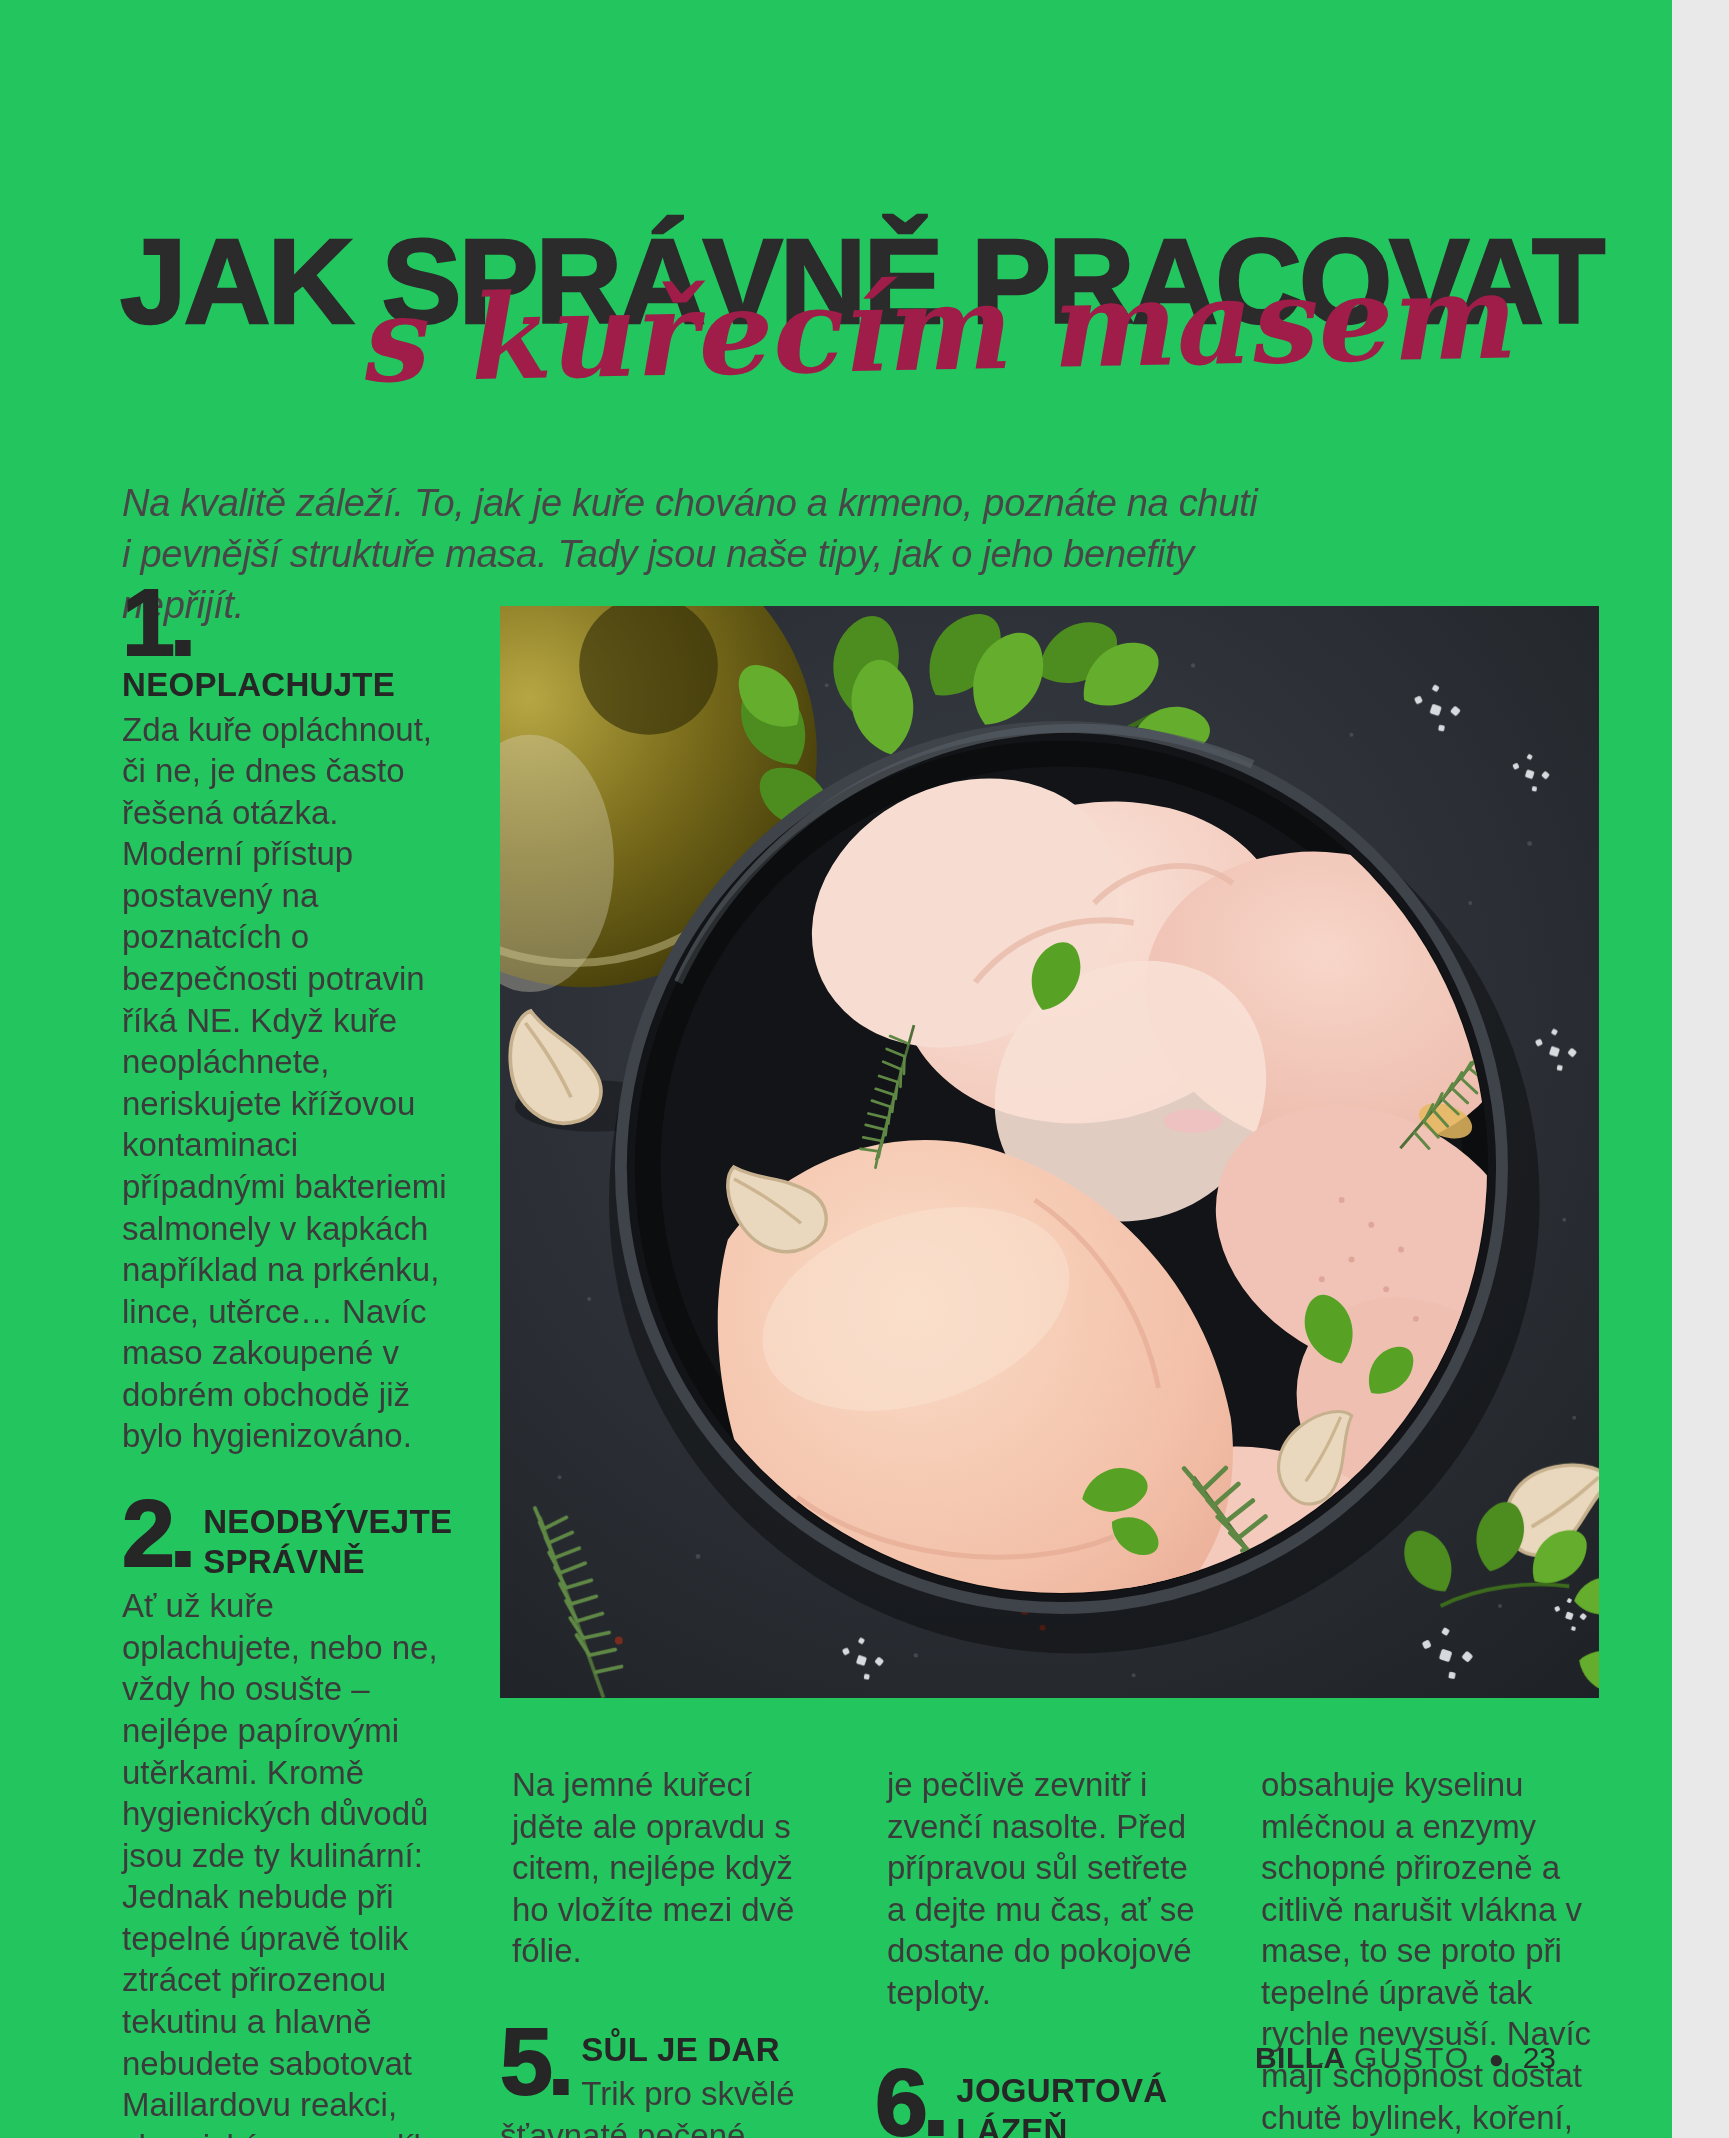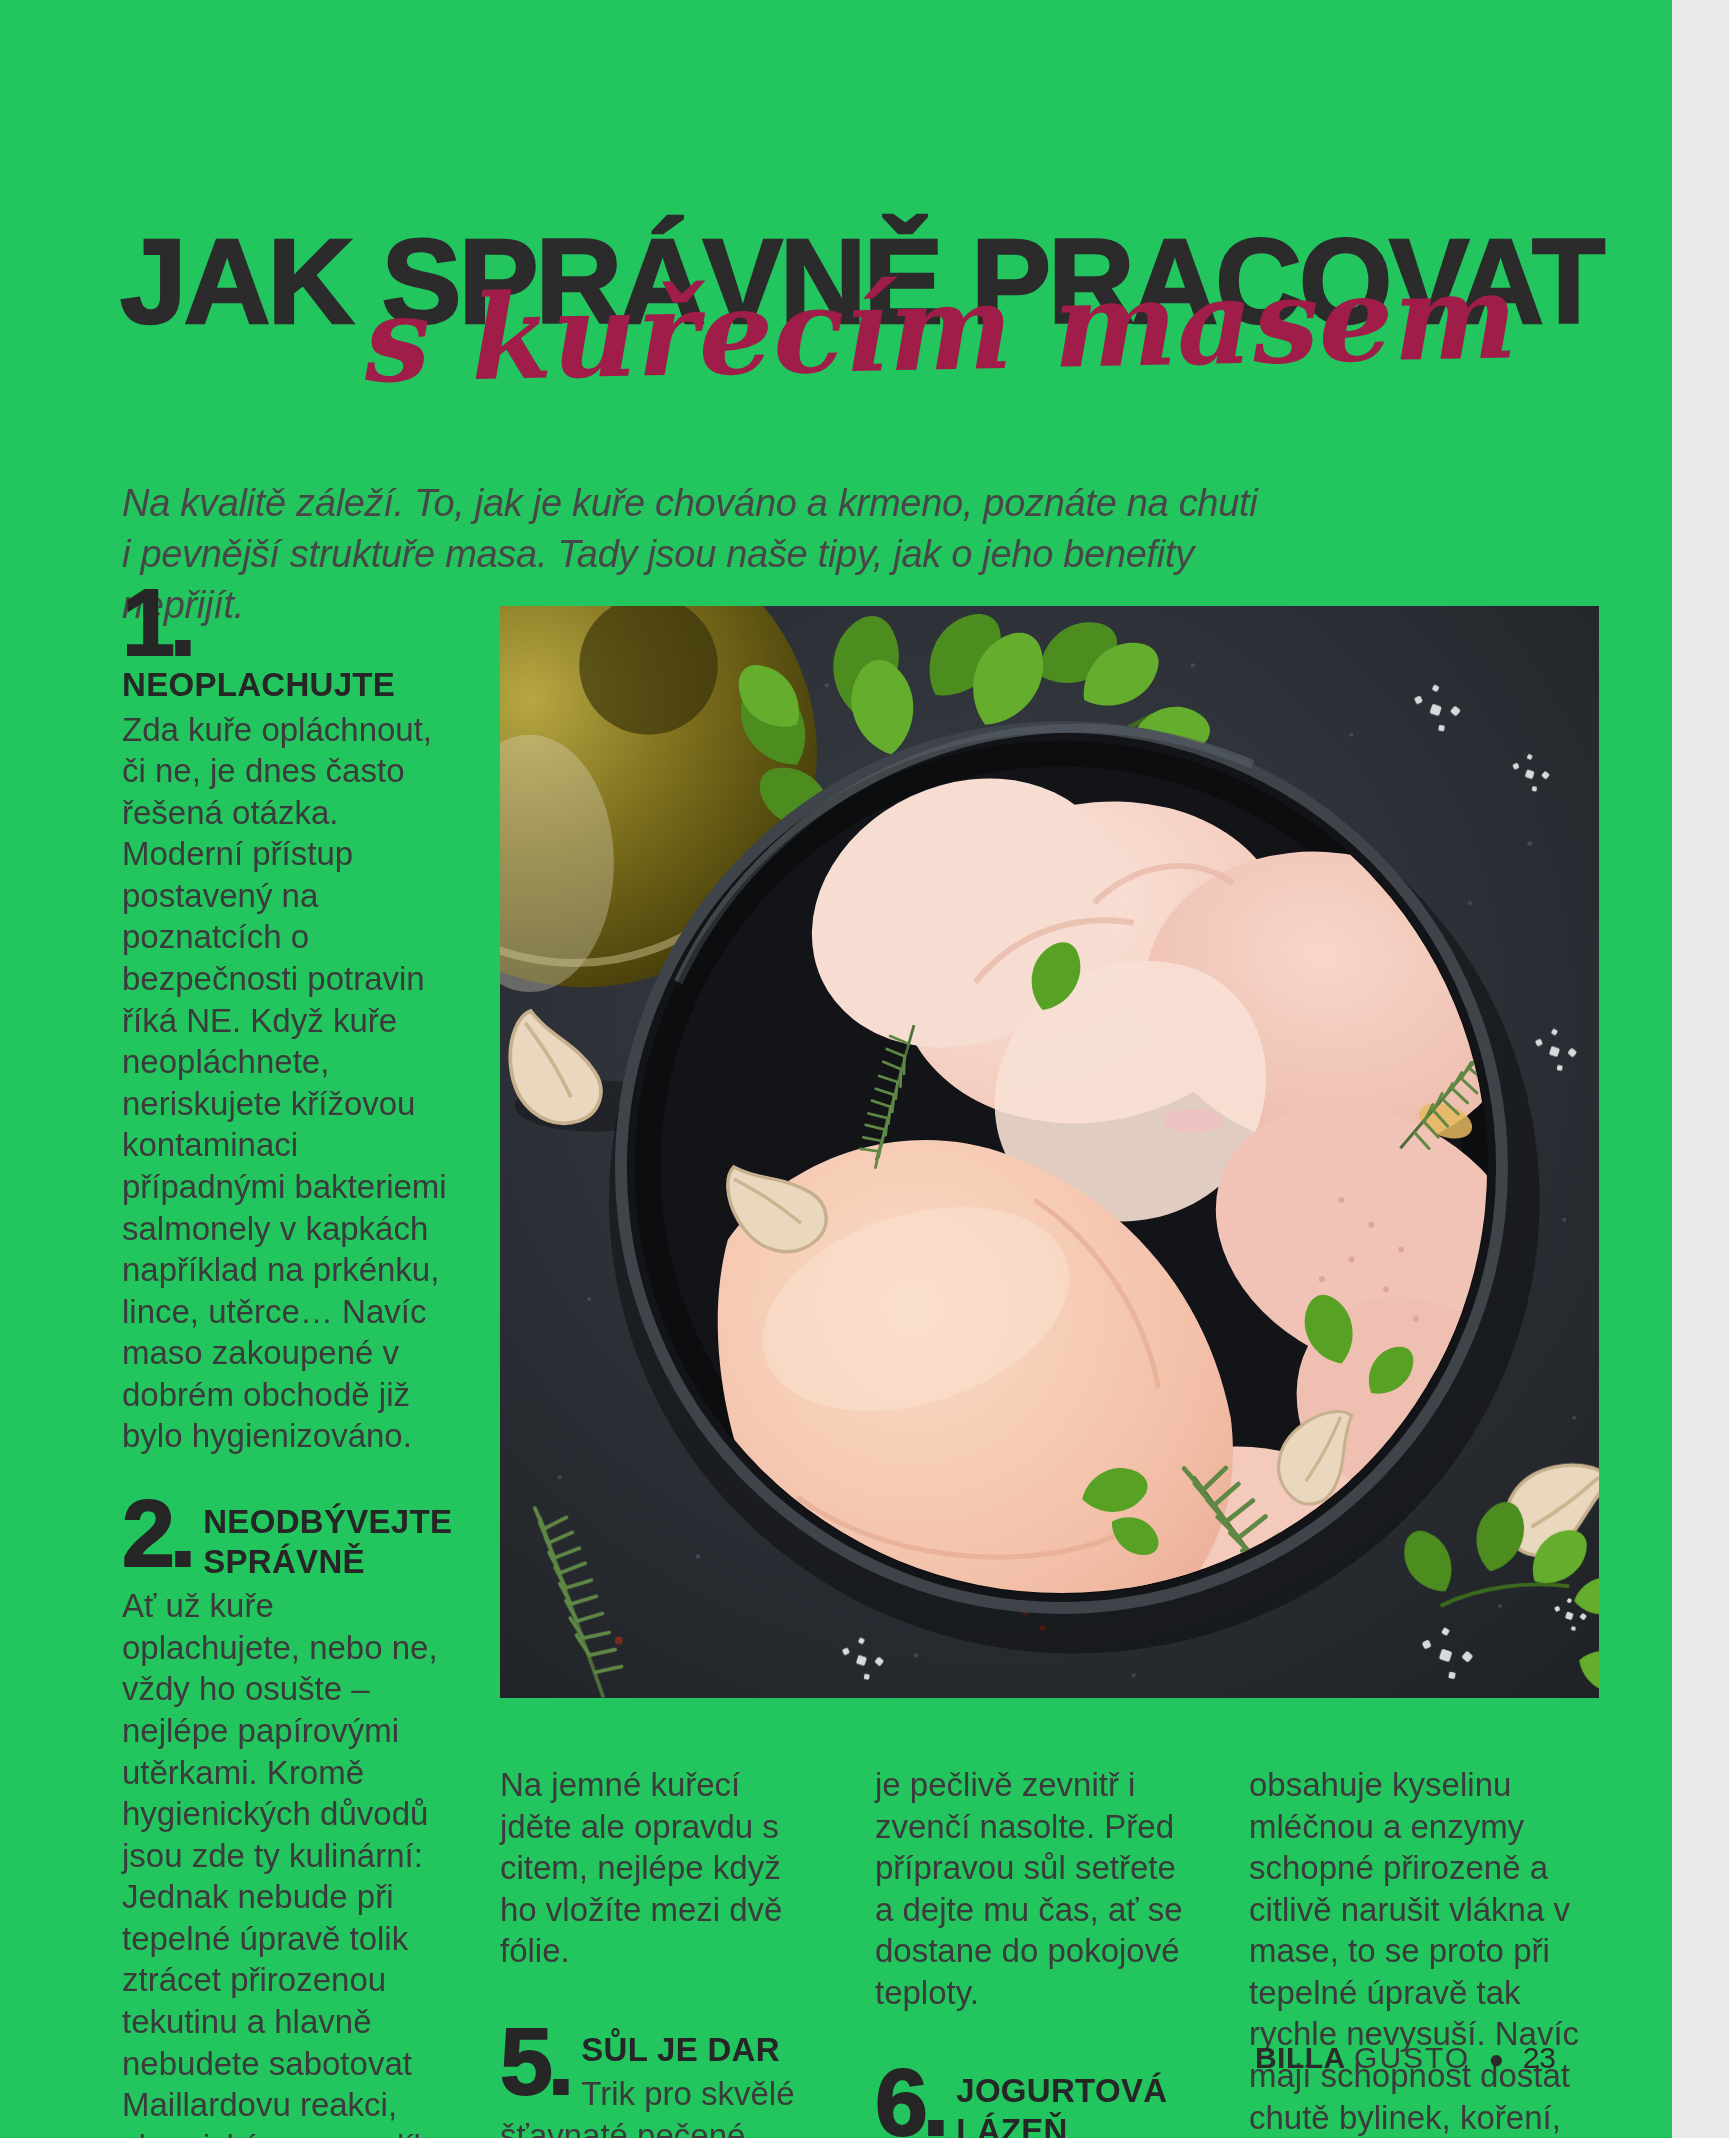--- a/index.html
+++ b/index.html
@@ -52,21 +52,21 @@
   
   .photo{
     position:absolute;left:500px;top:606px;width:1099px;height:1092px;
     overflow:hidden;
   }
   
   .colflow{position:absolute;top:1764px;font-size:33px;line-height:1.26;}
   .col-2{left:500px;width:315px;}
   .col-3{left:875px;width:327px;}
   .col-4{left:1249px;width:364px;}
-  .col-cont{display:block;margin-bottom:51px;}
+  .col-cont{display:block;margin-bottom:51px;margin-left:12px;}
   
   .footer{
     position:absolute;right:116px;top:2041px;
     font-size:30px;color:#2b2b2b;white-space:nowrap;text-align:right;
   }
   .footer .brand{font-weight:700;letter-spacing:0.5px;}
   .footer .mag{font-weight:400;letter-spacing:2px;color:#3a3a3a;}
   .footer .dot{font-size:26px;margin:0 10px;color:#2b2b2b;}
 </style>
 </head>

